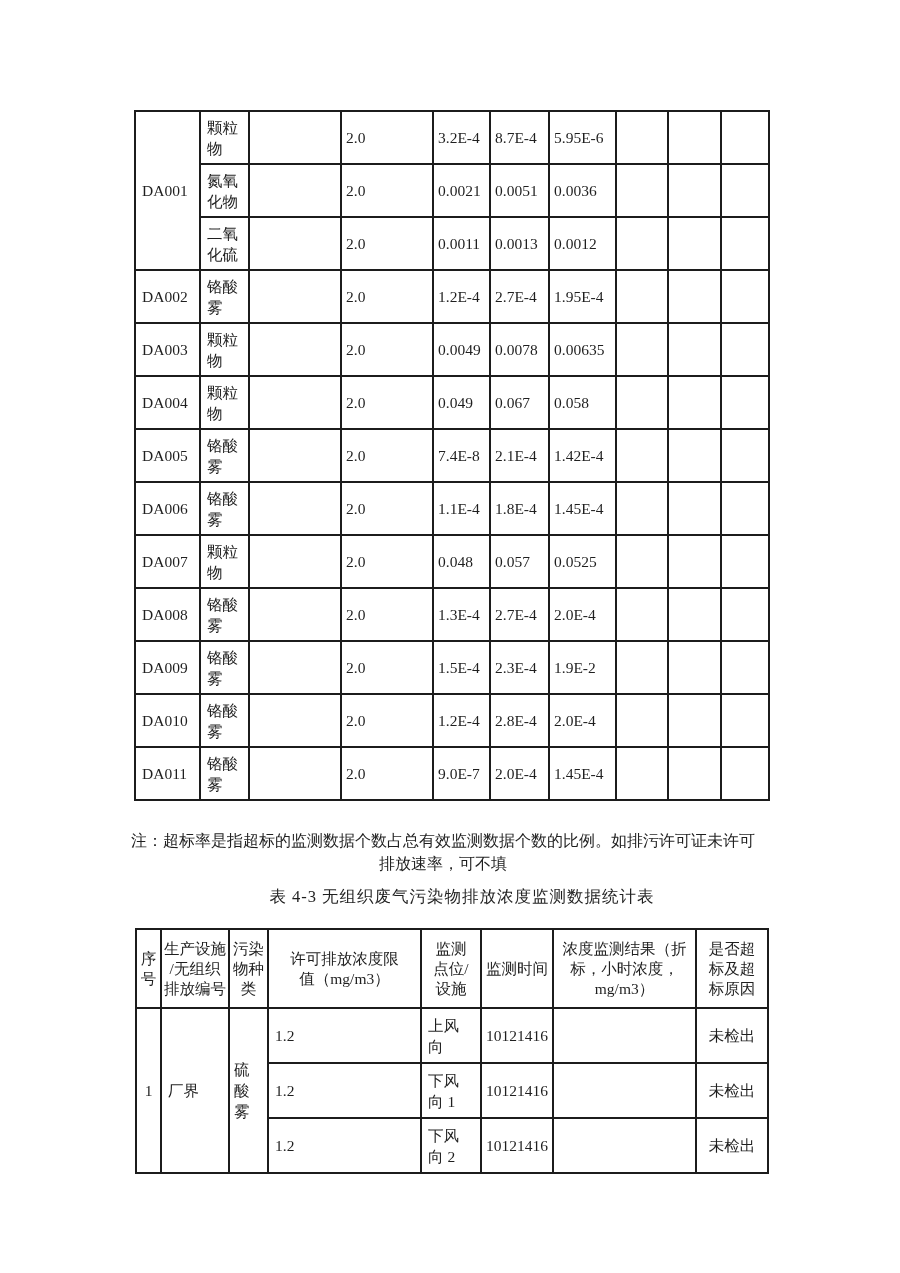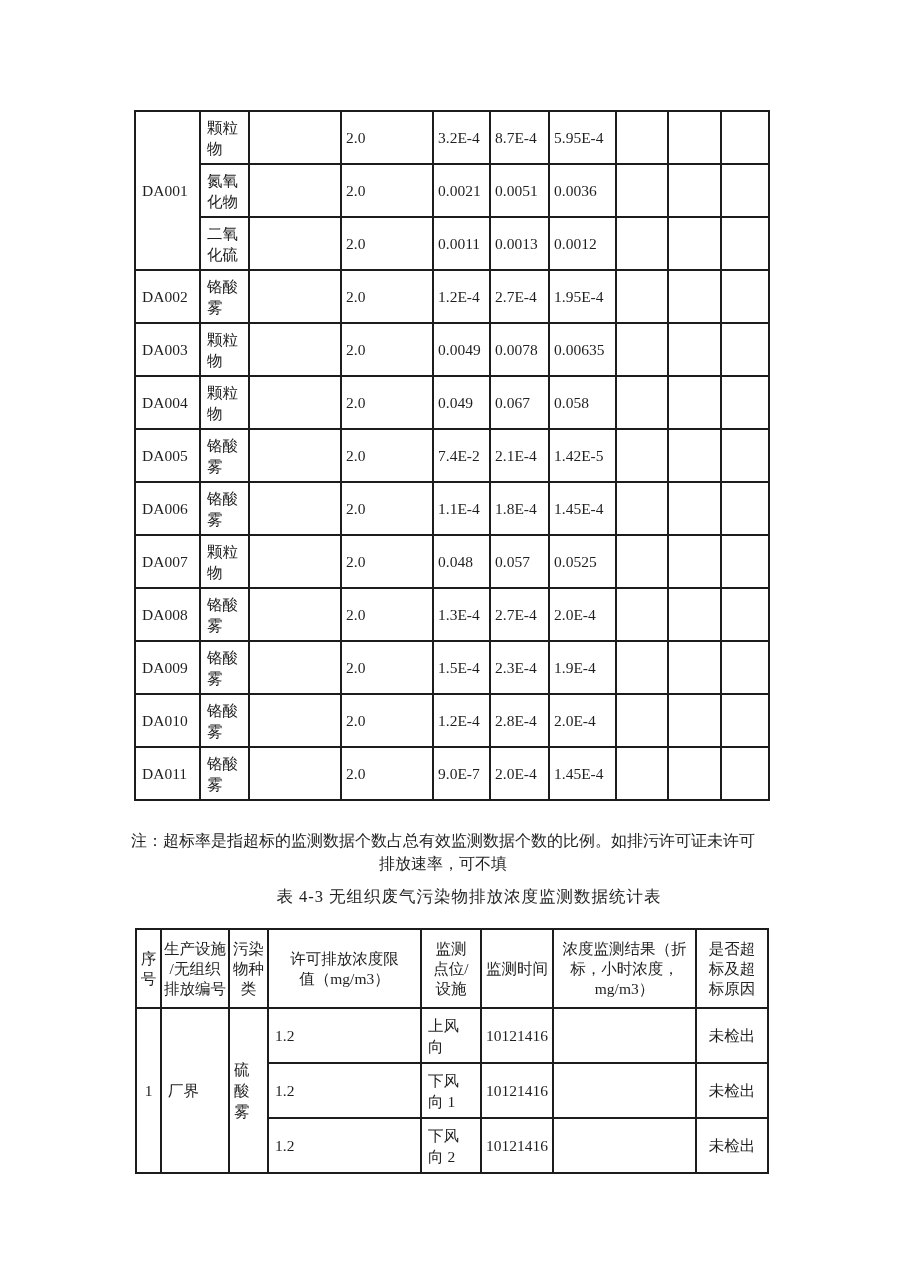--- a/index.html
+++ b/index.html
@@ -27,21 +27,21 @@
   #table2 td.c-poll2 { padding-left:4px; padding-right:8px;margin-top:21px; }
   #table2 td.c-pre { white-space:pre-line; }
   #table2 td.c-time { text-align:center; padding:16px 1px; }
   #table2 td.c-exceed { text-align:center; padding:16px 1px; }
   
   .note {
     position:absolute; left:124px; top:829px; width:638px;
     font-size:16px; line-height:23px; text-align:center;
   }
   .table-title {
-    position:absolute; left:130px; top:886px; width:678px;
+    position:absolute; left:123px; top:886px; width:678px;
     font-size:16.5px; line-height:21px; text-align:center; letter-spacing:1px;
   }
 </style>
 </head>
 <body>
 
 <div class="page">
 
   <table id="table1">
     <colgroup>
@@ -57,21 +57,21 @@
       <col style="width:48px">
     </colgroup>
     <tbody>
         <tr>
           <td rowspan="3">DA001</td>
           <td>颗粒物</td>
           <td></td>
           <td class="c-num">2.0</td>
           <td class="c-num">3.2E-4</td>
           <td class="c-num">8.7E-4</td>
-          <td class="c-num">5.95E-4</td>
+          <td class="c-num">5.95E-6</td>
           <td></td>
           <td></td>
           <td></td>
         </tr>
         <tr>
           <td>氮氧化物</td>
           <td></td>
           <td class="c-num">2.0</td>
           <td class="c-num">0.0021</td>
           <td class="c-num">0.0051</td>
@@ -125,23 +125,23 @@
           <td class="c-num">0.058</td>
           <td></td>
           <td></td>
           <td></td>
         </tr>
         <tr>
           <td>DA005</td>
           <td>铬酸雾</td>
           <td></td>
           <td class="c-num">2.0</td>
-          <td class="c-num">7.4E-2</td>
+          <td class="c-num">7.4E-8</td>
           <td class="c-num">2.1E-4</td>
-          <td class="c-num">1.42E-5</td>
+          <td class="c-num">1.42E-4</td>
           <td></td>
           <td></td>
           <td></td>
         </tr>
         <tr>
           <td>DA006</td>
           <td>铬酸雾</td>
           <td></td>
           <td class="c-num">2.0</td>
           <td class="c-num">1.1E-4</td>
@@ -175,21 +175,21 @@
           <td></td>
           <td></td>
         </tr>
         <tr>
           <td>DA009</td>
           <td>铬酸雾</td>
           <td></td>
           <td class="c-num">2.0</td>
           <td class="c-num">1.5E-4</td>
           <td class="c-num">2.3E-4</td>
-          <td class="c-num">1.9E-4</td>
+          <td class="c-num">1.9E-2</td>
           <td></td>
           <td></td>
           <td></td>
         </tr>
         <tr>
           <td>DA010</td>
           <td>铬酸雾</td>
           <td></td>
           <td class="c-num">2.0</td>
           <td class="c-num">1.2E-4</td>

